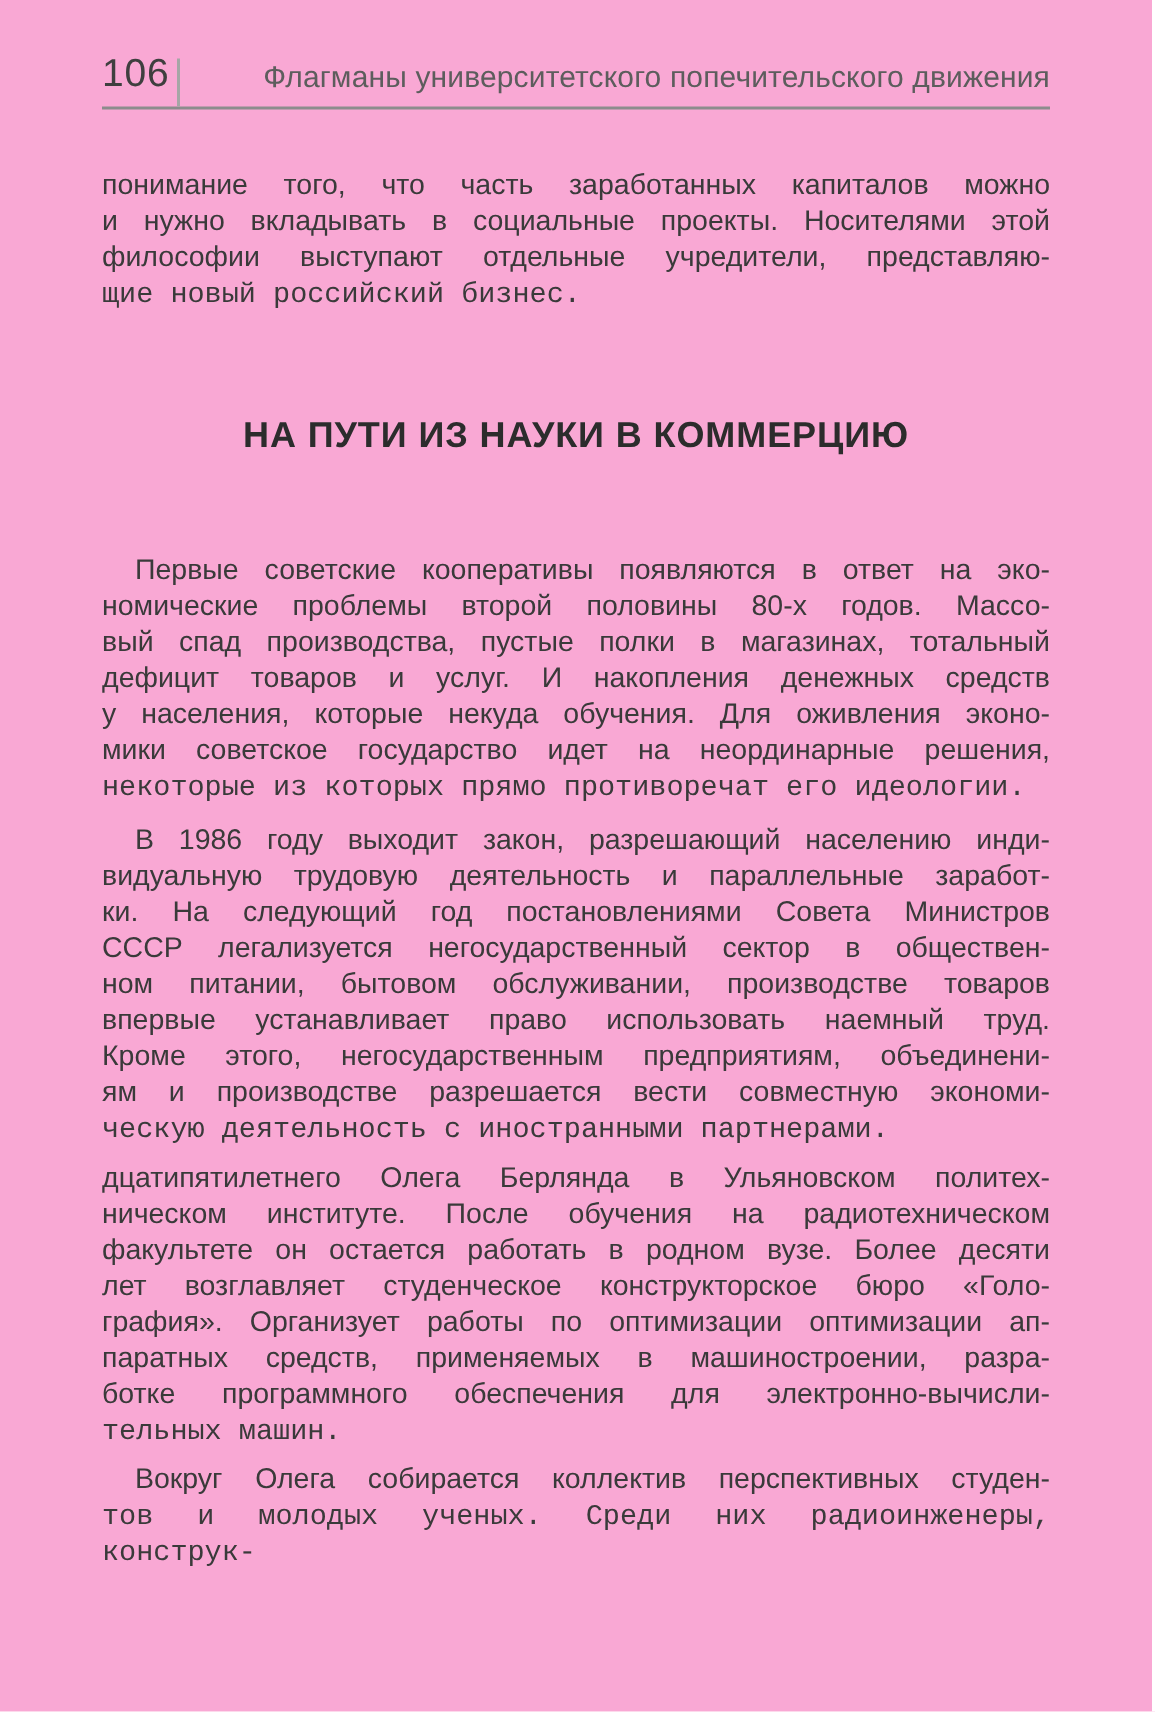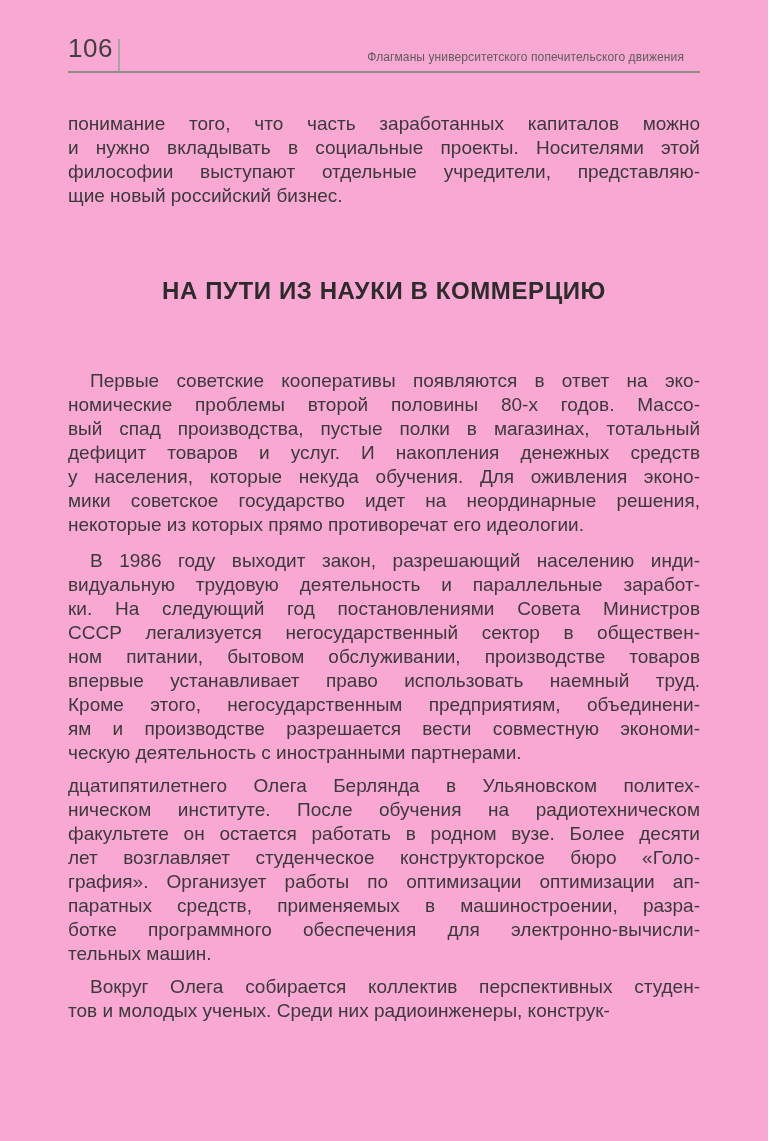--- a/index.html
+++ b/index.html
@@ -28,39 +28,39 @@
     color: #3f3f3f;
   }
   .vdiv {
     position: absolute;
     left: 50px; top: 39px; bottom: 0;
     width: 2px;
     background: #a6a6a6;
   }
   .running {
     position: absolute;
-    right: 16px; bottom: 7px;
-    font-size: 12px;
+    right: 0; bottom: 7px;
+    font-size: 20px;
     color: #5d5d5d;
     letter-spacing: 0.1px;
   }
   
   .content {
     position: absolute;
     top: 73px; left: 68px; right: 68px;
     font-size: 19px;
     color: #3a3a3a;
   }
   .para .line {
     line-height: 24px;
     height: 24px;
     text-align: justify;
     text-align-last: justify;
   }
-  .para .line.last { text-align-last: left; }
+  .para .line.last { text-align-last: left; font-family: Liberation Mono, monospace; }
   .para .line.indent { padding-left: 22px; }
   #p1 { margin-top: 39px; }
   #p3 { margin-top: 12px; }
   #p4 { margin-top: 9px; }
   #p5 { margin-top: 9px; }
   .section-heading {
     margin: 67px 0 62px 0;
     line-height: 32px;
     font-size: 24px;
     font-weight: bold;

